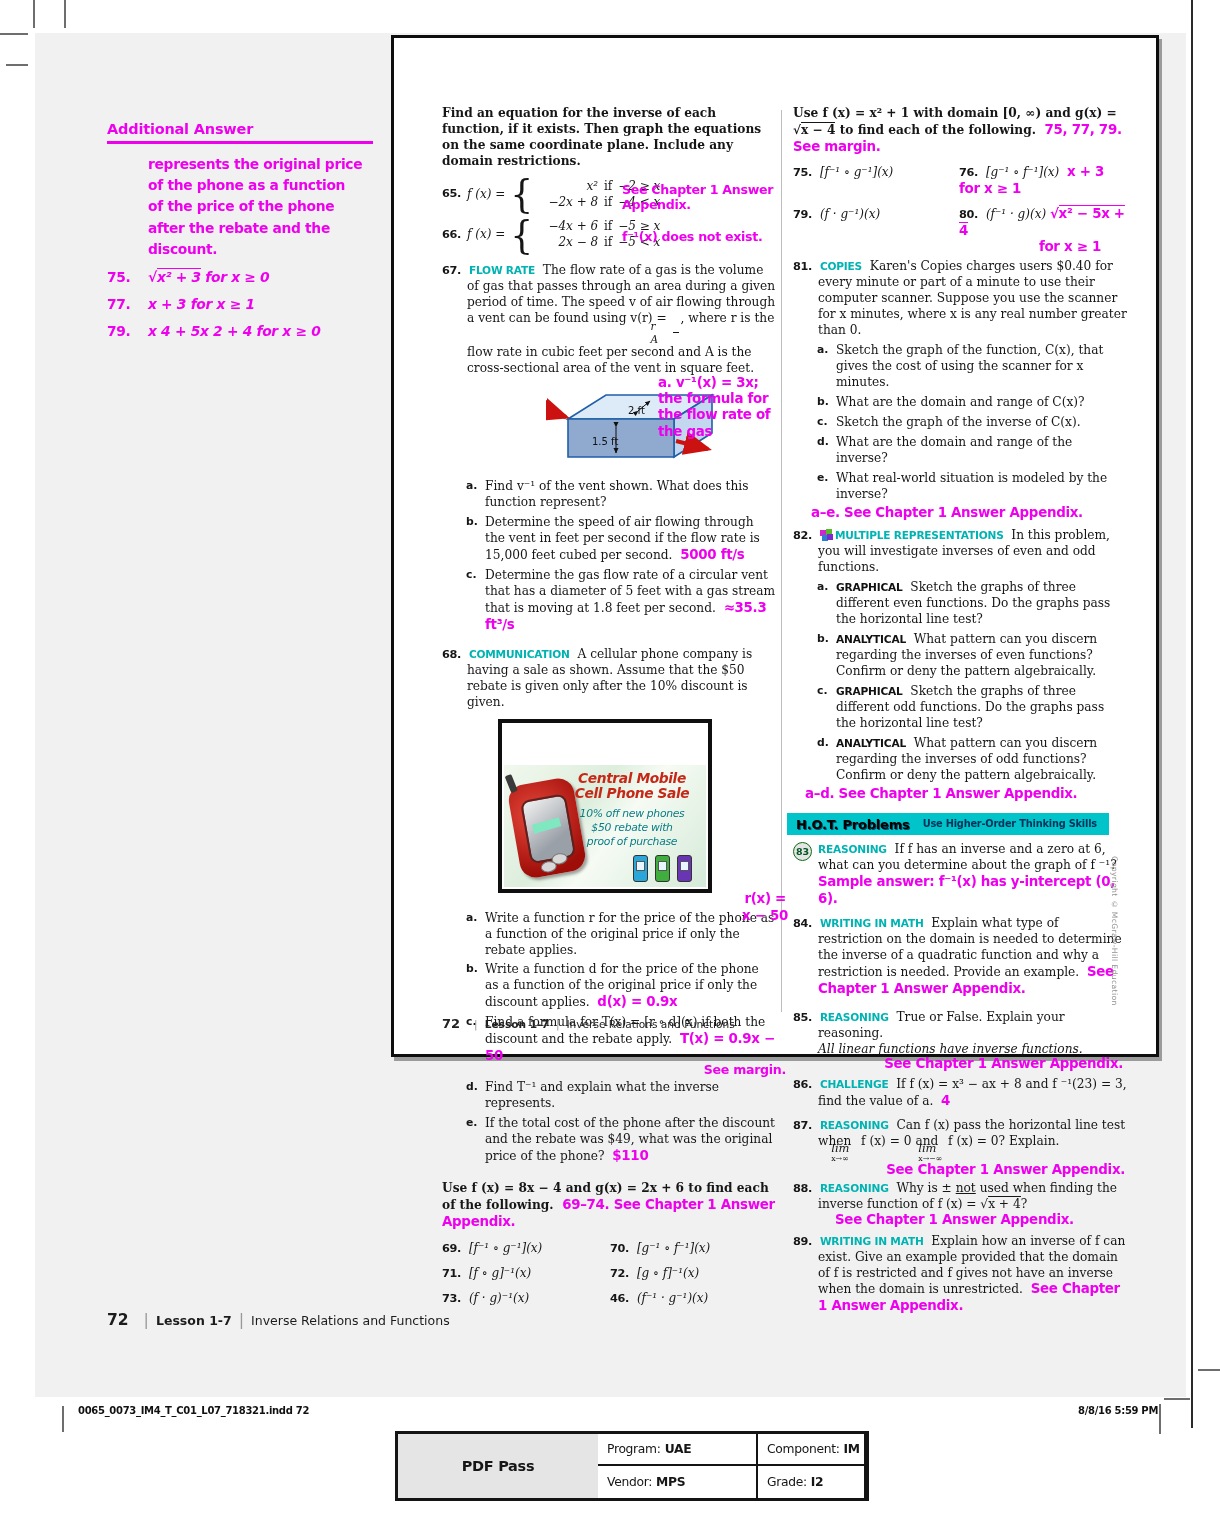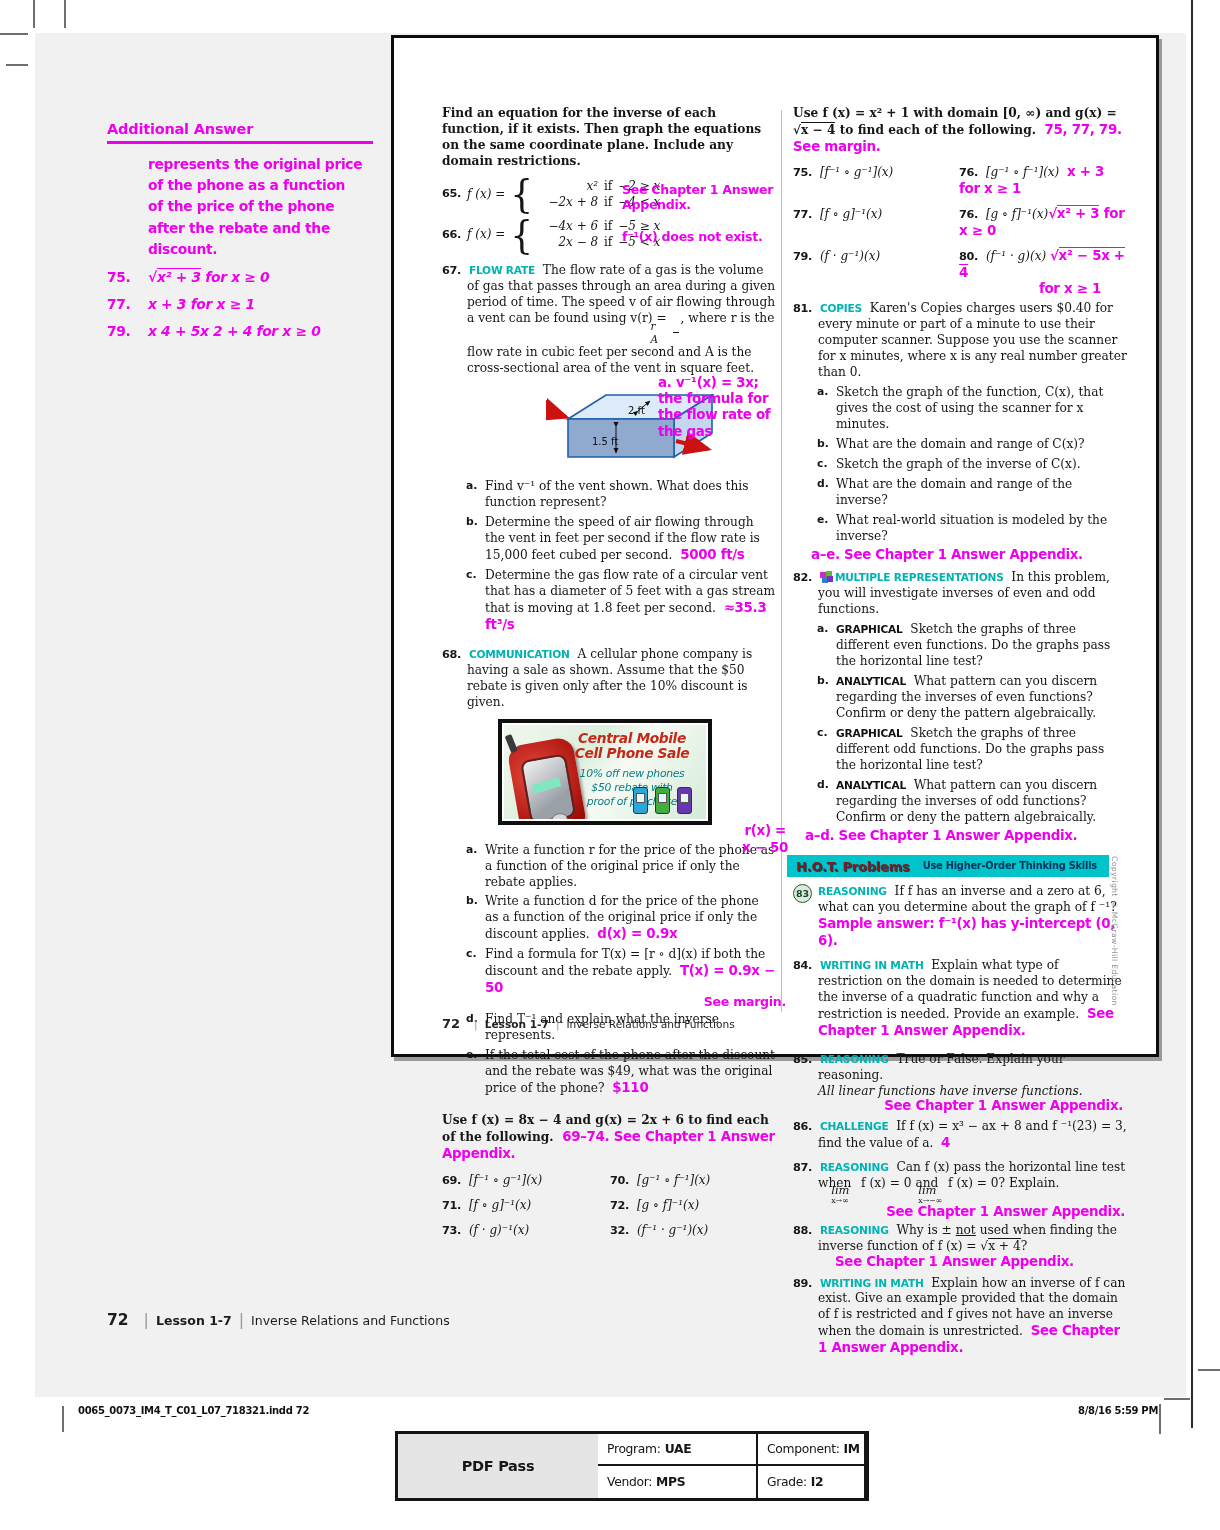--- a/index.html
+++ b/index.html
@@ -41,21 +41,21 @@
   .frac{display:inline-flex;flex-direction:column;align-items:center;vertical-align:-8px;line-height:1;margin:0 2px;}
   .frac .fn{padding:0 3px 1px 3px;border-bottom:1.3px solid currentColor;}
   .frac .fd{padding-top:1px;}
   .frin{font-style:italic;font-size:10.5px;}
   
   .fig{position:relative;height:94px;margin:4px 0 0 0;}
   .figsvg{position:absolute;left:104px;top:2px;}
   .figans{position:absolute;left:216px;top:-6px;width:120px;}
   
   .adbox{width:214px;margin:8px 0 2px 56px;border:4px solid #0f0f0f;background:#fff;padding:2px;box-sizing:border-box;}
-  .adin{position:relative;height:94px;background:linear-gradient(128deg,#f2f8ee 0%,#ddeedd 38%,#f6fbf4 55%,#d5ead8 100%);overflow:hidden;}
+  .adin{position:relative;height:122px;background:linear-gradient(128deg,#f2f8ee 0%,#ddeedd 38%,#f6fbf4 55%,#d5ead8 100%);overflow:hidden;margin-top:40px;}
   .adtitle{position:absolute;right:5px;top:6px;width:138px;text-align:center;color:#c62817;
            font-family:"DejaVu Sans",sans-serif;font-weight:bold;font-style:italic;font-size:13.8px;line-height:1.15;letter-spacing:-0.4px;}
   .adtext{position:absolute;right:8px;top:42px;width:132px;text-align:center;color:#0a7c86;
           font-style:italic;font-family:"DejaVu Sans",sans-serif;font-size:10.8px;line-height:1.3;letter-spacing:-0.3px;}
   .phone{position:absolute;left:10px;top:16px;width:66px;height:94px;transform:rotate(-10deg);
          background:radial-gradient(circle at 35% 35%,#e8473a,#9e0d08 80%);border-radius:16px;box-shadow:2px 3px 3px rgba(0,0,0,.35);}
   .phscreen{position:absolute;left:11px;top:16px;width:42px;height:60px;border-radius:9px;
             background:linear-gradient(150deg,#f2f2f2,#9aa0a8 70%);border:2px solid #5b2220;}
   .phbar{position:absolute;left:6px;top:22px;width:28px;height:9px;background:#7fe8c0;transform:rotate(-6deg);}
   .phbtn{position:absolute;width:14px;height:9px;border-radius:50%;background:#d8d8d8;border:1px solid #777;}
@@ -73,21 +73,21 @@
   
   .wfooter{position:absolute;left:48px;top:978px;display:flex;align-items:baseline;font-family:"DejaVu Sans",sans-serif;font-size:10.6px;color:#222;}
   .wfooter .pnum{font-weight:bold;font-size:13px;margin-right:7px;}
   .pipe{color:#999;margin:0 7px;font-weight:normal;}
   
   .rrow{display:flex;margin-top:8px;align-items:baseline;}
   .rrow .c1{width:166px;flex:0 0 166px;}
   .r3b{text-align:right;padding-right:26px;margin-top:-1px;}
   
   .hotbar{margin:11px 0 7px -6px;width:322px;height:22px;background:#00c4ca;display:flex;align-items:center;padding-left:9px;box-sizing:border-box;}
-  .hott{color:#7f1d1d;font-family:"DejaVu Sans",sans-serif;font-weight:bold;font-size:13px;text-shadow:1px 1px 0 #014a66;margin-right:13px;letter-spacing:-0.2px;}
+  .hott{color:#000000;font-family:"DejaVu Sans",sans-serif;font-weight:bold;font-size:13px;text-shadow:1px 1px 0 #014a66;margin-right:13px;letter-spacing:-0.2px;}
   .hots{color:#00325a;font-family:"DejaVu Sans",sans-serif;font-weight:bold;font-size:9.8px;letter-spacing:-0.2px;}
   .badge{display:inline-flex;justify-content:center;align-items:center;width:17px;height:17px;border-radius:50%;
          background:#e5e5e5;border:1.6px solid #0c6e12;color:#052;font-family:"DejaVu Sans",sans-serif;font-weight:bold;font-size:9.5px;flex:0 0 17px;}
   .p83row{display:flex;gap:6px;margin-top:6px;}
   .mricon{display:inline-block;width:13px;height:12px;position:relative;margin-right:2px;vertical-align:-2px;}
   .mricon i{position:absolute;width:6px;height:6px;}
   .lims{display:inline-flex;flex-direction:column;align-items:center;vertical-align:-7px;line-height:1;margin:0 1px;}
   .lims .t{font-style:italic;font-size:11.5px;}
   .lims .s{font-size:7.8px;margin-top:1px;}
   .underl{text-decoration:underline;}
@@ -278,37 +278,33 @@
         <p class="bold" style="margin:16px 0 0 0;">
           <span>Use f (x) = 8x − 4 and g(x) = 2x + 6 to find each of the following.</span>&nbsp;
           <span class="ans ansBig">69–74. See Chapter 1 Answer Appendix.</span>
         </p>
         <div class="exgrid">
           <span><span class="num">69.</span>&nbsp; <span class="expr">[f⁻¹ ∘ g⁻¹](x)</span></span>
           <span><span class="num">70.</span>&nbsp; <span class="expr">[g⁻¹ ∘ f⁻¹](x)</span></span>
           <span><span class="num">71.</span>&nbsp; <span class="expr">[f ∘ g]⁻¹(x)</span></span>
           <span><span class="num">72.</span>&nbsp; <span class="expr">[g ∘ f]⁻¹(x)</span></span>
           <span><span class="num">73.</span>&nbsp; <span class="expr">(f · g)⁻¹(x)</span></span>
-          <span><span class="num">32.</span>&nbsp; <span class="expr">(f⁻¹ · g⁻¹)(x)</span></span>
+          <span><span class="num">46.</span>&nbsp; <span class="expr">(f⁻¹ · g⁻¹)(x)</span></span>
         </div>
       </div>
 
       <div class="col colR">
         <p class="bold" style="margin:0;">
           <span>Use f (x) = x² + 1 with domain [0, ∞) and g(x) = √</span><span class="ov">x − 4</span><span> to find each of the following.</span>&nbsp;
           <span class="ans ansBig">75, 77, 79. See margin.</span>
         </p>
 
         <div class="rrow">
           <span class="c1"><span class="num">75.</span>&nbsp; <span class="expr">[f⁻¹ ∘ g⁻¹](x)</span></span>
           <span><span class="num">76.</span>&nbsp; <span class="expr">[g⁻¹ ∘ f⁻¹](x)</span>&nbsp; <span class="ans ansBig">x + 3 for x ≥ 1</span></span>
-        </div>
-        <div class="rrow">
-          <span class="c1"><span class="num">77.</span>&nbsp; <span class="expr">[f ∘ g]⁻¹(x)</span></span>
-          <span><span class="num">76.</span>&nbsp; <span class="expr">[g ∘ f]⁻¹(x)</span><span class="ans ansBig"><span>√</span><span class="ov">x² + 3</span><span> for x ≥ 0</span></span></span>
         </div>
         <div class="rrow">
           <span class="c1"><span class="num">79.</span>&nbsp; <span class="expr">(f · g⁻¹)(x)</span></span>
           <span><span class="num">80.</span>&nbsp; <span class="expr">(f⁻¹ · g)(x)</span>&nbsp;<span class="ans ansBig"><span>√</span><span class="ov">x² − 5x + 4</span></span></span>
         </div>
         <div class="r3b ans ansBig">for x ≥ 1</div>
 
         <div style="margin-top:4px;">
           <p class="hang">
             <span class="num">81.</span>&nbsp;

